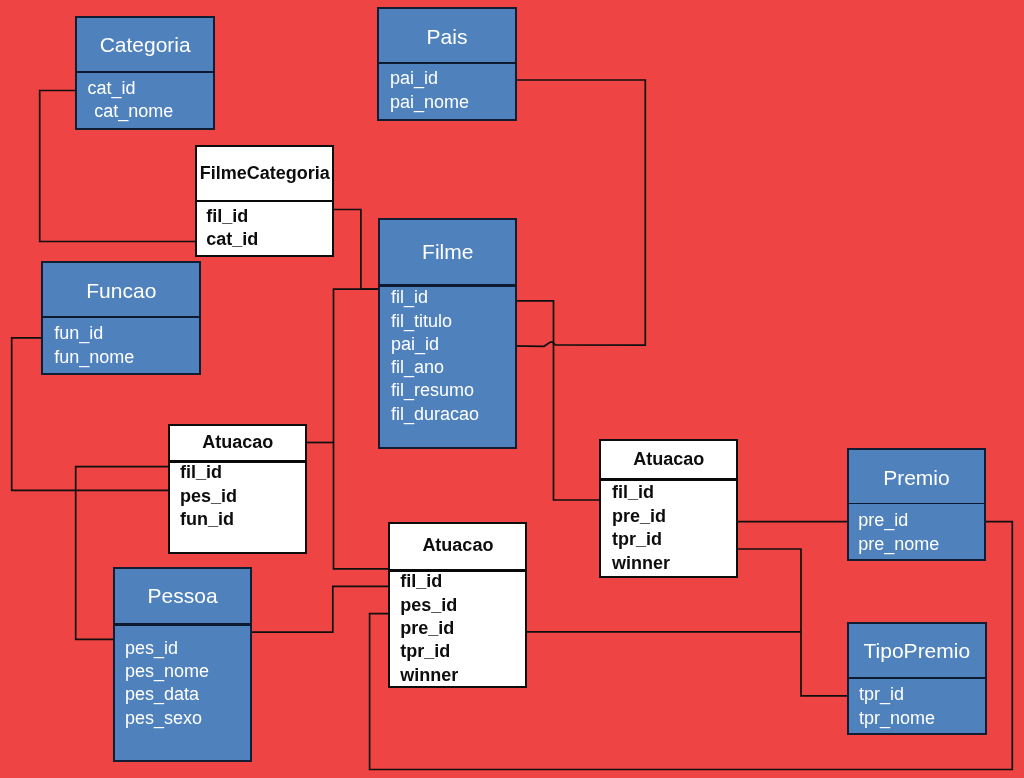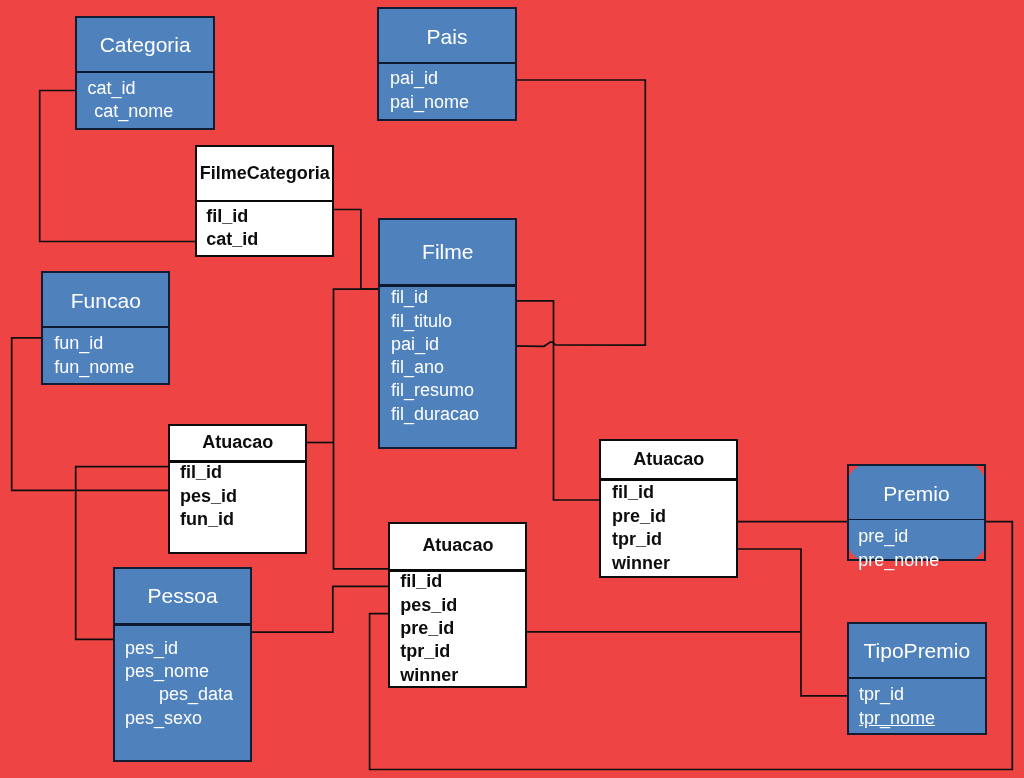--- a/index.html
+++ b/index.html
@@ -78,21 +78,21 @@
     <div class="outline"></div>
     <div class="sep" style="top:66.40px;border-top-width:3.0px;"></div>
     <div class="title" style="top:22.41px;">Filme</div>
     <div class="fld" style="left:12.9px;top:70.15px;">fil_id</div>
     <div class="fld" style="left:12.9px;top:93.45px;">fil_titulo</div>
     <div class="fld" style="left:12.9px;top:116.75px;">pai_id</div>
     <div class="fld" style="left:12.9px;top:140.05px;">fil_ano</div>
     <div class="fld" style="left:12.9px;top:163.35px;">fil_resumo</div>
     <div class="fld" style="left:12.9px;top:186.65px;">fil_duracao</div>
   </div>
-  <div class="entity blue" style="left:41.3px;top:271px;width:129px;height:113.6px;">
+  <div class="entity blue" style="left:41.3px;top:261px;width:160px;height:113.6px;">
     <div class="outline"></div>
     <div class="sep" style="top:54.90px;border-top-width:2.4px;"></div>
     <div class="title" style="top:18.81px;">Funcao</div>
     <div class="fld" style="left:12.9px;top:63.45px;">fun_id</div>
     <div class="fld" style="left:12.9px;top:87.45px;text-align:center;">fun_nome</div>
   </div>
   <div class="entity white" style="left:168.2px;top:393.2px;width:139.0px;height:130.0px;margin-top:31px;">
     <div class="outline"></div>
     <div class="sep" style="top:35.50px;border-top-width:3.0px;"></div>
     <div class="title" style="top:9.15px;">Atuacao</div>
@@ -112,36 +112,36 @@
   <div class="entity white" style="left:388.4px;top:521.6px;width:139.0px;height:166.4px;">
     <div class="outline"></div>
     <div class="sep" style="top:47.30px;border-top-width:3.0px;"></div>
     <div class="title" style="top:14.45px;">Atuacao</div>
     <div class="fld" style="left:11.8px;top:50.75px;">fil_id</div>
     <div class="fld" style="left:11.8px;top:74.05px;">pes_id</div>
     <div class="fld" style="left:11.8px;top:97.35px;">pre_id</div>
     <div class="fld" style="left:11.8px;top:120.65px;">tpr_id</div>
     <div class="fld" style="left:11.8px;top:143.95px;">winner</div>
   </div>
-  <div class="entity blue" style="left:847.1px;top:464px;width:138.6px;height:97px;border-radius:21px;">
+  <div class="entity blue" style="left:847.1px;top:448.0px;width:138.6px;height:113px;">
     <div class="outline"></div>
     <div class="sep" style="top:54.70px;border-top-width:1.8px;"></div>
     <div class="title" style="top:18.61px;">Premio</div>
     <div class="fld" style="left:11.2px;top:63.15px;">pre_id</div>
     <div class="fld" style="left:11.2px;top:86.95px;">pre_nome</div>
   </div>
   <div class="entity blue" style="left:847.1px;top:622.0px;width:139.5px;height:113.4px;">
     <div class="outline"></div>
     <div class="sep" style="top:54.75px;border-top-width:2.1px;"></div>
     <div class="title" style="top:18.41px;">TipoPremio</div>
     <div class="fld" style="left:11.9px;top:63.15px;">tpr_id</div>
-    <div class="fld" style="left:11.9px;top:86.95px;text-decoration:underline;">tpr_nome</div>
+    <div class="fld" style="left:11.9px;top:86.95px;">tpr_nome</div>
   </div>
   <div class="entity blue" style="left:113.2px;top:566.9px;width:138.9px;height:195px;">
     <div class="outline"></div>
     <div class="sep" style="top:56.50px;border-top-width:3.0px;"></div>
     <div class="title" style="top:18.11px;">Pessoa</div>
     <div class="fld" style="left:11.8px;top:71.75px;">pes_id</div>
     <div class="fld" style="left:11.8px;top:95.05px;">pes_nome</div>
-    <div class="fld" style="left:11.8px;top:118.35px;margin-left:34px;">pes_data</div>
+    <div class="fld" style="left:11.8px;top:118.35px;">pes_data</div>
     <div class="fld" style="left:11.8px;top:141.65px;">pes_sexo</div>
   </div>
 </div>
 
 </body></html>

